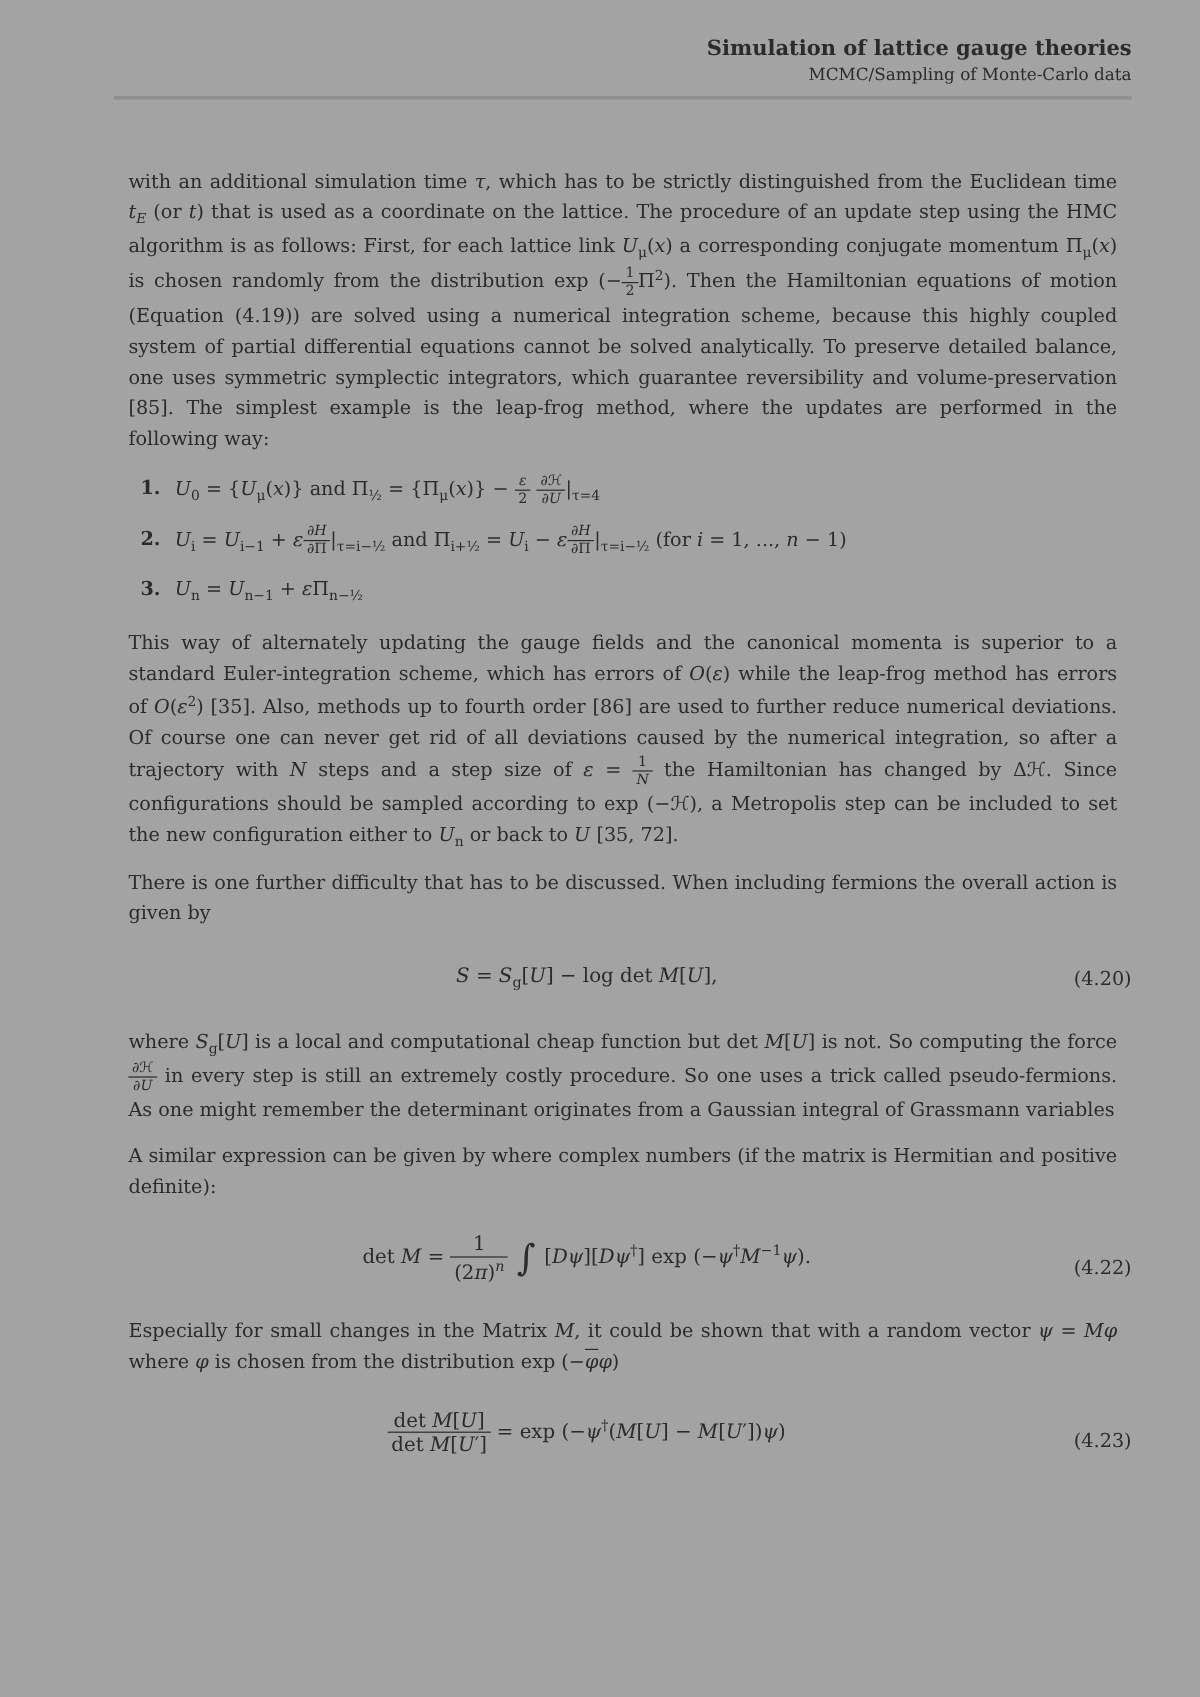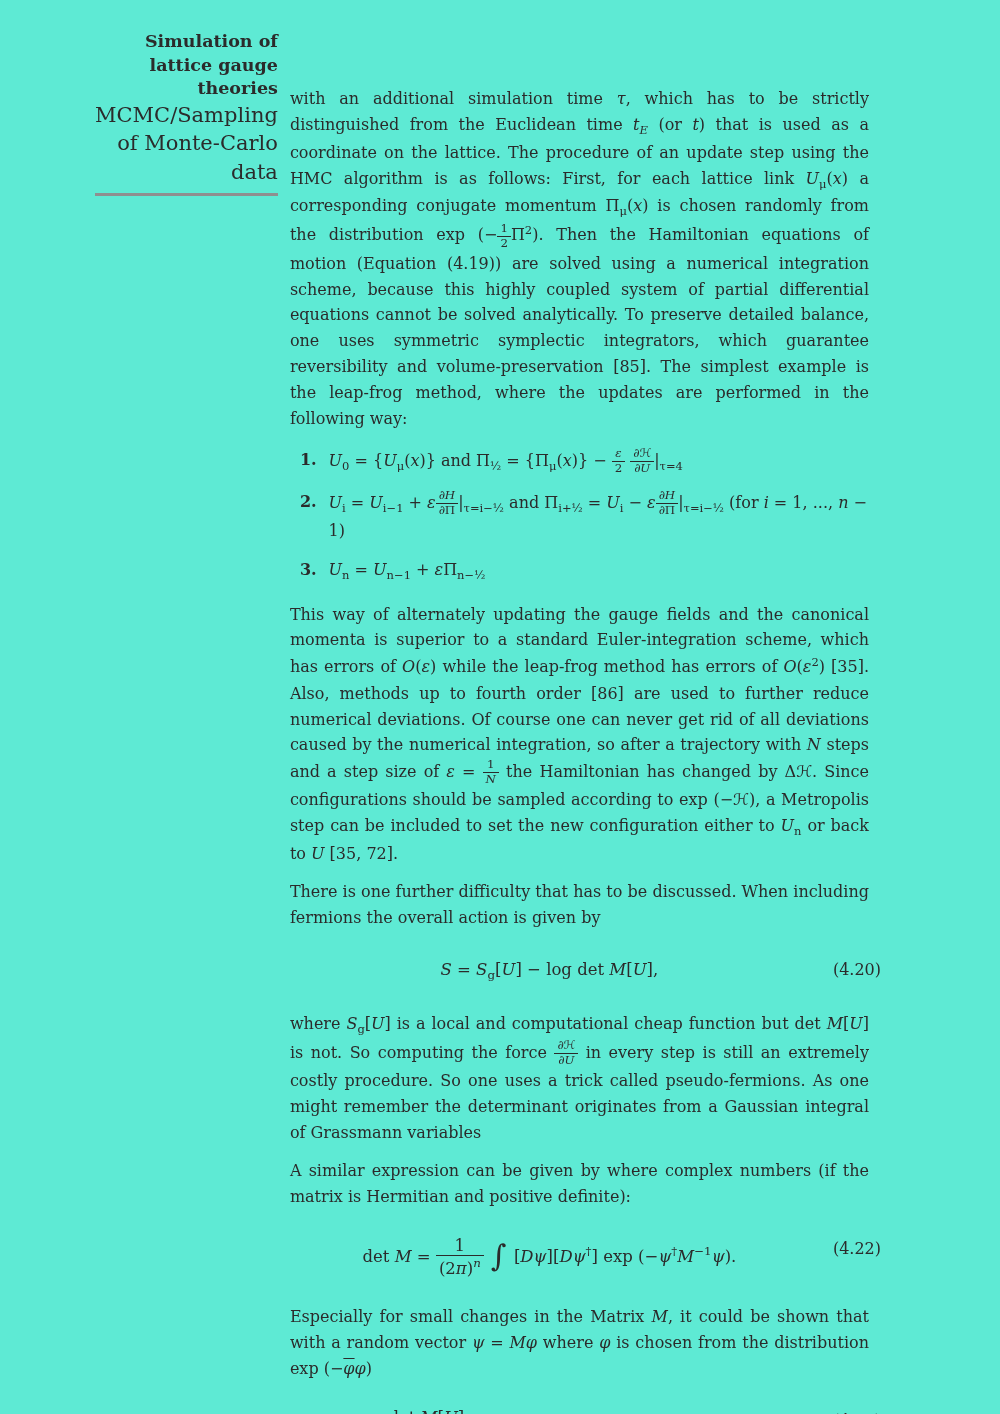--- a/index.html
+++ b/index.html
@@ -1,38 +1,38 @@
 <!DOCTYPE html>
 <html><head>
 <meta charset="utf-8">
 <style>
   * { box-sizing: border-box; }
   html, body { margin: 0; padding: 0; background: #ffffff; }
   .page {
-    width: 1000px; height: 1414px; margin: 0 auto; background: #5eead4;
-    padding: 30px 119px 0 95px;
-    display: flex; 
+    width: 1000px; height: 1414px; margin: 0 auto; background: #a3a3a3;
+    padding: 30px 57px 0 95px;
+    display: flex; flex-direction: column;
     font-family: "DejaVu Serif", "Liberation Serif", "DejaVu Sans", serif;
     color: #2b2b2b;
   }
   
   .hdr { text-align: right; line-height: 1.35; }
   .hdr-title { font-weight: bold; font-size: 17.5px; }
-  .hdr-sub { font-size: 21px; }
+  .hdr-sub { font-size: 14px; }
   .rule { border: none; border-top: 3px solid #8f8f8f; margin: 7px 0 0 0; }
   
   main { margin-top: 44px; font-size: 16px; line-height: 1.62; text-align: justify; }
   p.para { margin: 12px; }
   
   .list { margin: 15px 0 17px 0; }
   .litem { display: flex; align-items: flex-start; margin: 13px 0; text-align: left; }
   .lmark { font-weight: bold; margin-left: 22px; padding-right: 12px; flex: 0 0 auto; }
   .lbody { flex: 1 1 auto; }
   
-  .eq { display: flex; align-items: flex-start; margin: 26px 0; gap: 12px; }
+  .eq { display: flex; align-items: flex-end; margin: 26px 0; gap: 12px; }
   .eq-body { flex: 1; text-align: center; font-size: 16.5px; }
   .eq-num { flex: 0 0 auto; text-align: right; }
   
   i { font-style: italic; }
   sub, sup { font-size: 0.72em; }
   .frac { display: inline-block; vertical-align: middle; text-align: center; line-height: 1.18; }
   .frac .n { display: block; border-bottom: 1px solid #2b2b2b; padding: 0 3px; }
   .frac .d { display: block; padding: 0 3px; }
   .frac.sm { font-size: 0.74em; }
   .int { font-size: 30px; line-height: 0; vertical-align: -5px; padding: 0 2px; font-style: normal; }

